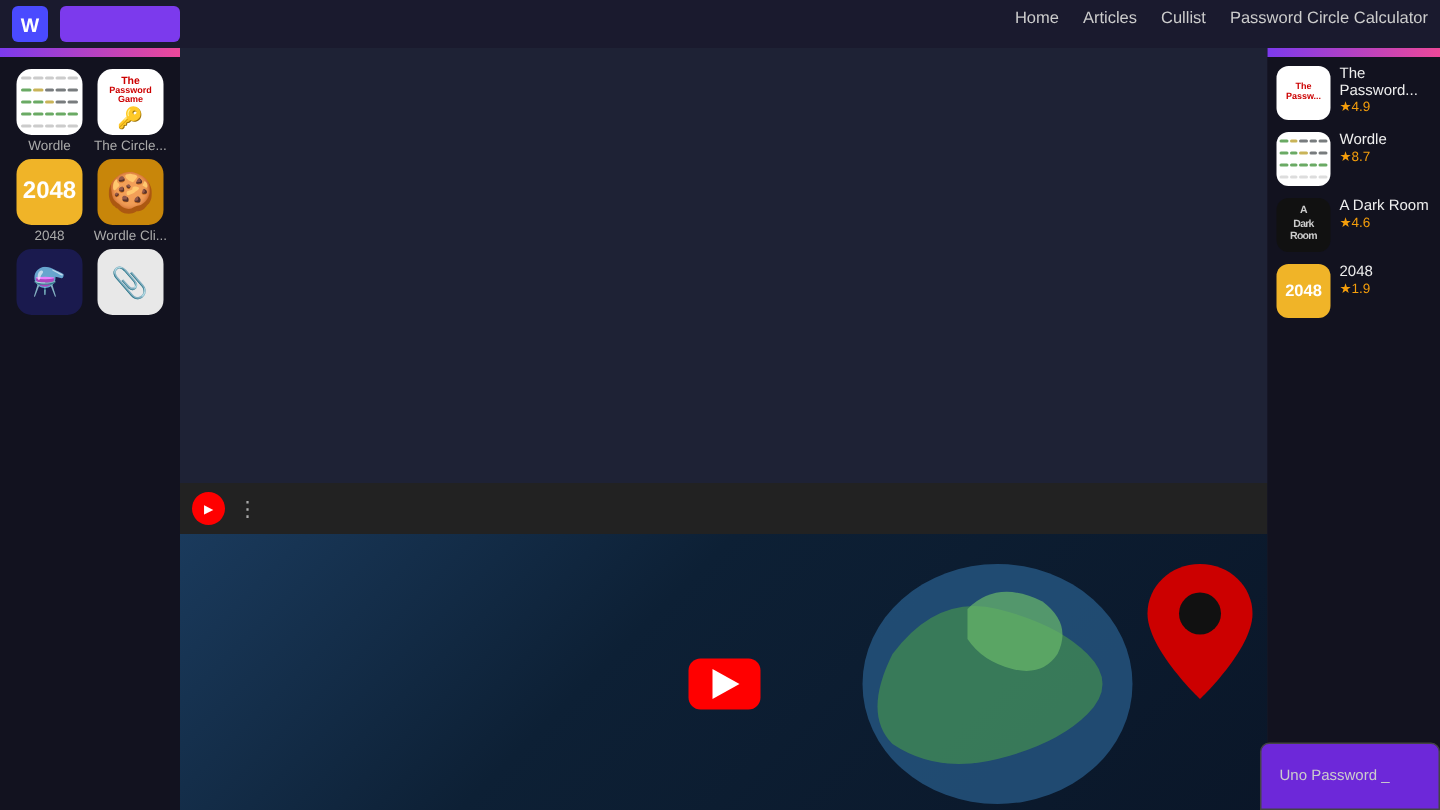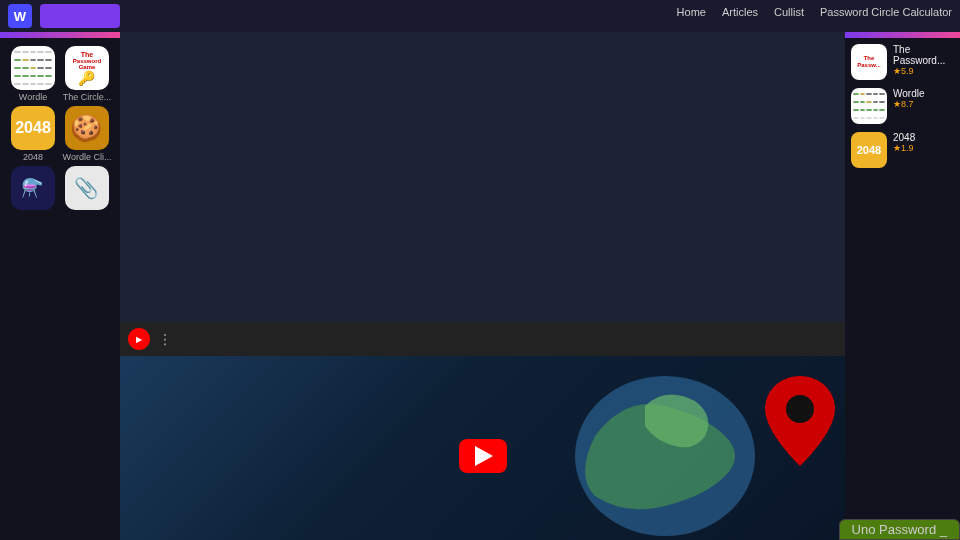--- a/index.html
+++ b/index.html
@@ -321,25 +321,25 @@
       color: #fff;
       font-size: 11px;
       font-weight: bold;
     }
 
     
     .uno-password-overlay {
       position: absolute;
       bottom: 0;
       right: 0;
-      background: #4d7c0f;
+      background: #6d28d9;
       border: 1px solid #444;
       border-radius: 6px 6px 0 0;
-      padding: 2px 12px;
-      font-size: 13px;
+      padding: 16px 12px;
+      font-size: 10px;
       color: #ccc;
       min-width: 120px;
     }
   </style>
 </head>
 <body>
 
 <div class="top-bar" style="position:relative;">
   <div class="top-bar-logo">W</div>
   <div class="top-bar-tab"></div>
@@ -455,21 +455,21 @@
   <div class="right-sidebar">
     <div class="right-gradient-bar"></div>
     <div class="right-app-list">
 
       <div class="right-app-item">
         <div class="right-app-icon right-app-icon-passw" style="width:36px;height:36px;border-radius:8px;overflow:hidden;background:#fff;display:flex;flex-direction:column;align-items:center;justify-content:center;">
           <span style="font-size:6px;font-weight:bold;color:#c00;line-height:1.1;">The<br>Passw...</span>
         </div>
         <div class="right-app-info">
           <span class="right-app-name">The Password...</span>
-          <span class="right-app-rating">★5.9</span>
+          <span class="right-app-rating">★4.9</span>
         </div>
       </div>
 
       <div class="right-app-item">
         <div class="right-app-icon" style="background:#fff;display:grid;grid-template-columns:repeat(5,1fr);gap:1px;padding:2px;border-radius:8px;overflow:hidden;">
           <div class="w-cell g"></div>
             <div class="w-cell y"></div>
             <div class="w-cell gr"></div>
             <div class="w-cell gr"></div>
             <div class="w-cell gr"></div>
@@ -488,20 +488,29 @@
             <div class="w-cell" style="border:1px solid #ddd;"></div>
             <div class="w-cell" style="border:1px solid #ddd;"></div>
             <div class="w-cell" style="border:1px solid #ddd;"></div>
         </div>
         <div class="right-app-info">
           <span class="right-app-name">Wordle</span>
           <span class="right-app-rating">★8.7</span>
         </div>
       </div>
 
+      <div class="right-app-item">
+        <div class="right-app-icon right-app-icon-dark" style="background:#111;border-radius:8px;color:#ccc;font-size:8px;text-align:center;padding:2px;line-height:1.2;">
+          <span style="font-size:7px;">A<br>Dark<br>Room</span>
+        </div>
+        <div class="right-app-info">
+          <span class="right-app-name">A Dark Room</span>
+          <span class="right-app-rating">★4.6</span>
+        </div>
+      </div>
 
       <div class="right-app-item">
         <div class="right-app-icon right-app-icon-2048" style="border-radius:8px;background:#f0b428;color:#fff;font-size:11px;font-weight:bold;">2048</div>
         <div class="right-app-info">
           <span class="right-app-name">2048</span>
           <span class="right-app-rating">★1.9</span>
         </div>
       </div>
 
     </div>

